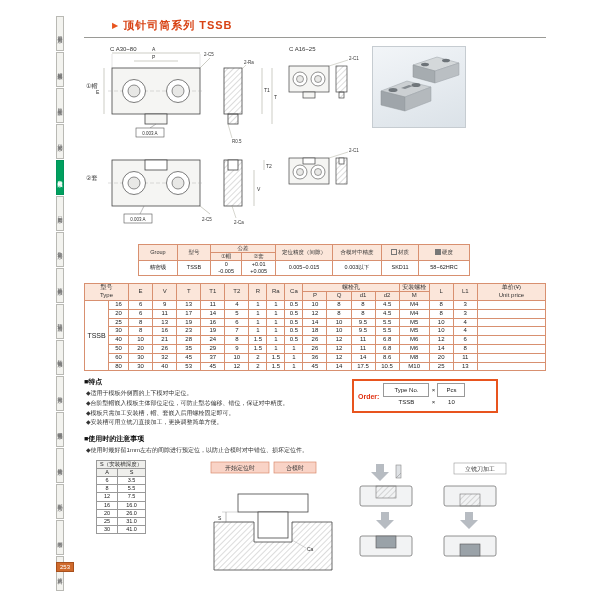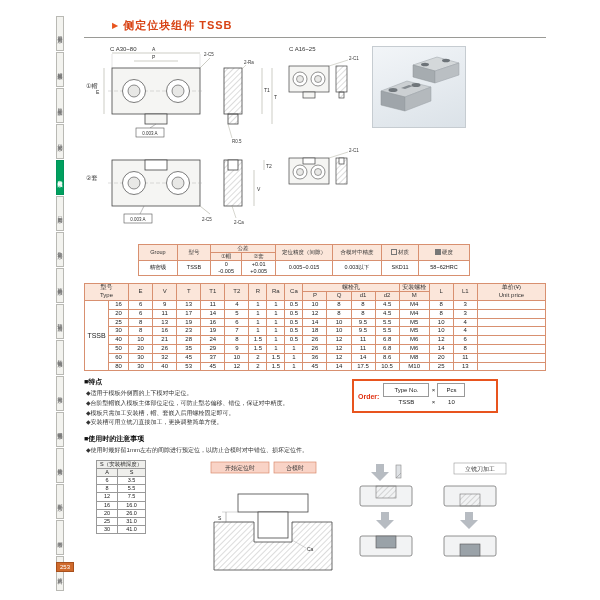--- a/index.html
+++ b/index.html
@@ -92,21 +92,21 @@
       <div class="side-tab">水嘴系列</div>
 
       <div class="side-tab">技术资料</div>
     </div>
   <div class="page-num">253</div>
 
   <div class="main">
 
     <div class="hdr">
       <span class="arrow">▶</span>
-      <span class="title">侧定位块组件 TSSB</span>
+      <span class="title">顶针司筒系列 TSSB</span>
     </div>
 
     <div class="draw-zone">
       <svg width="290" height="194" viewBox="0 0 290 194">
         <defs>
           <pattern id="h1" width="4" height="4" patternUnits="userSpaceOnUse" patternTransform="rotate(45)">
             <line x1="0" y1="0" x2="0" y2="4" stroke="#8a8a8a" stroke-width="0.6"></line>
           </pattern>
         </defs>
         <text class="dt" x="26" y="9">C A30~80</text>

